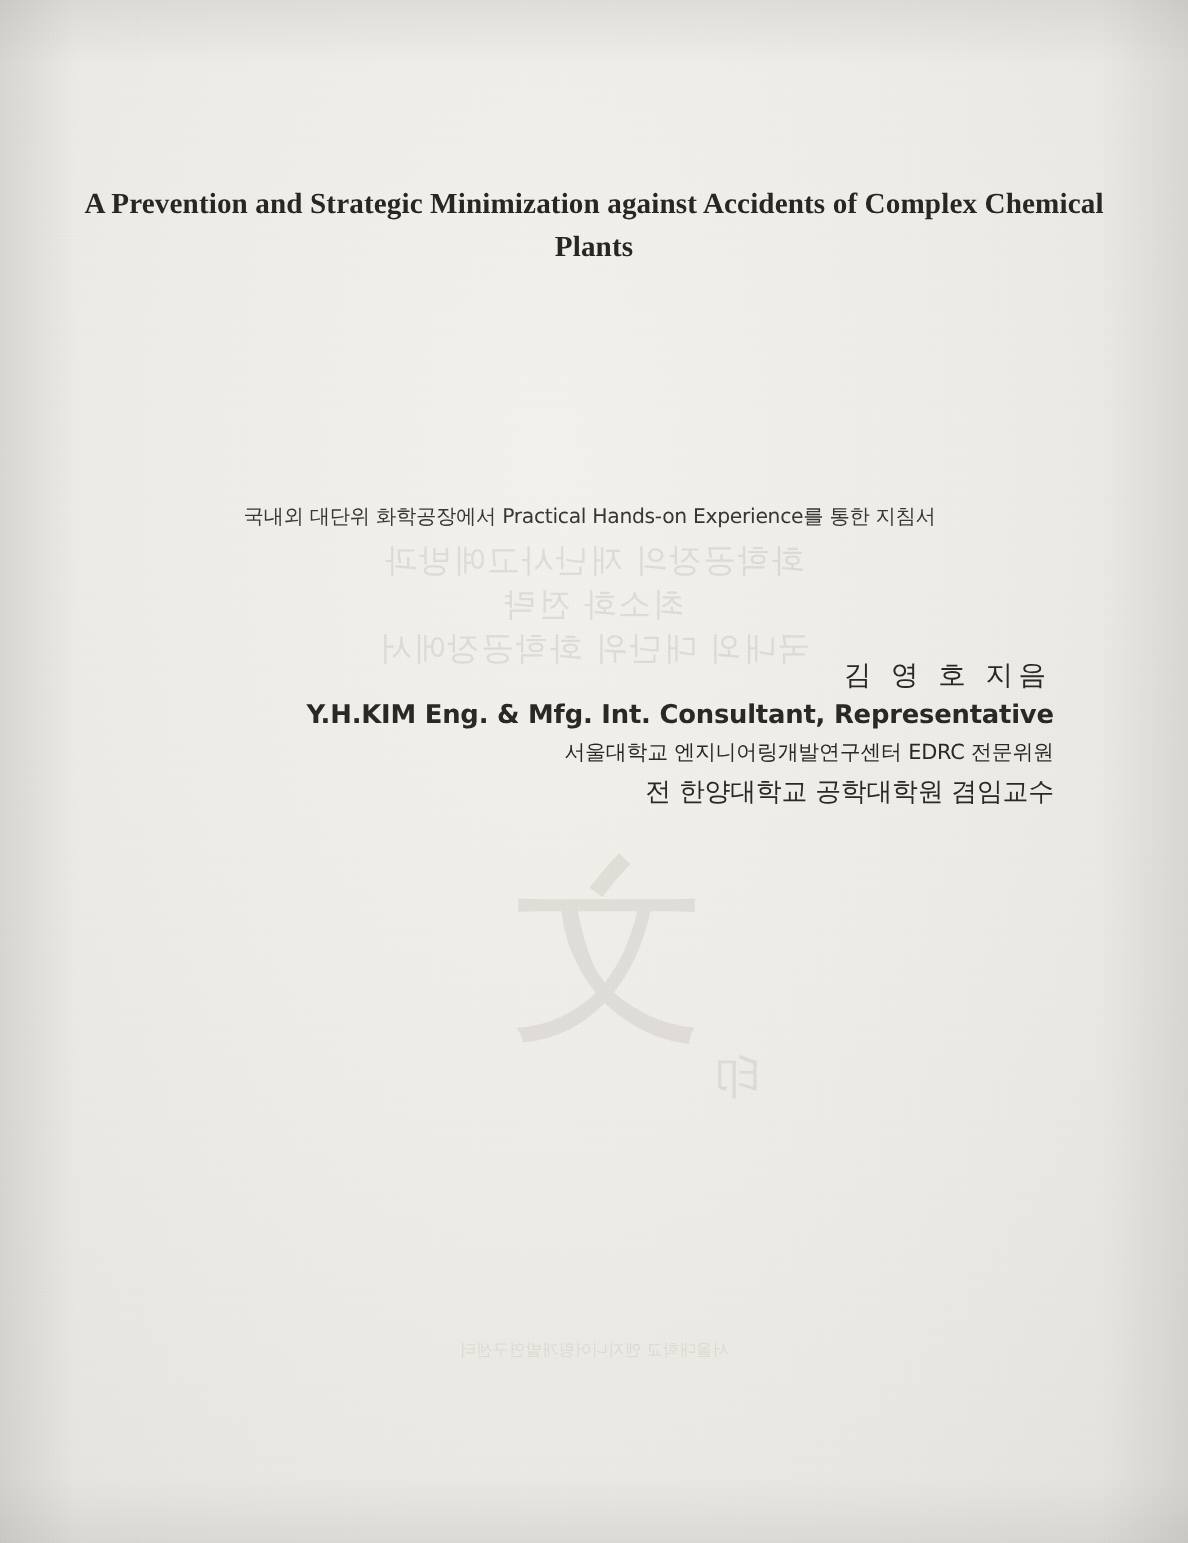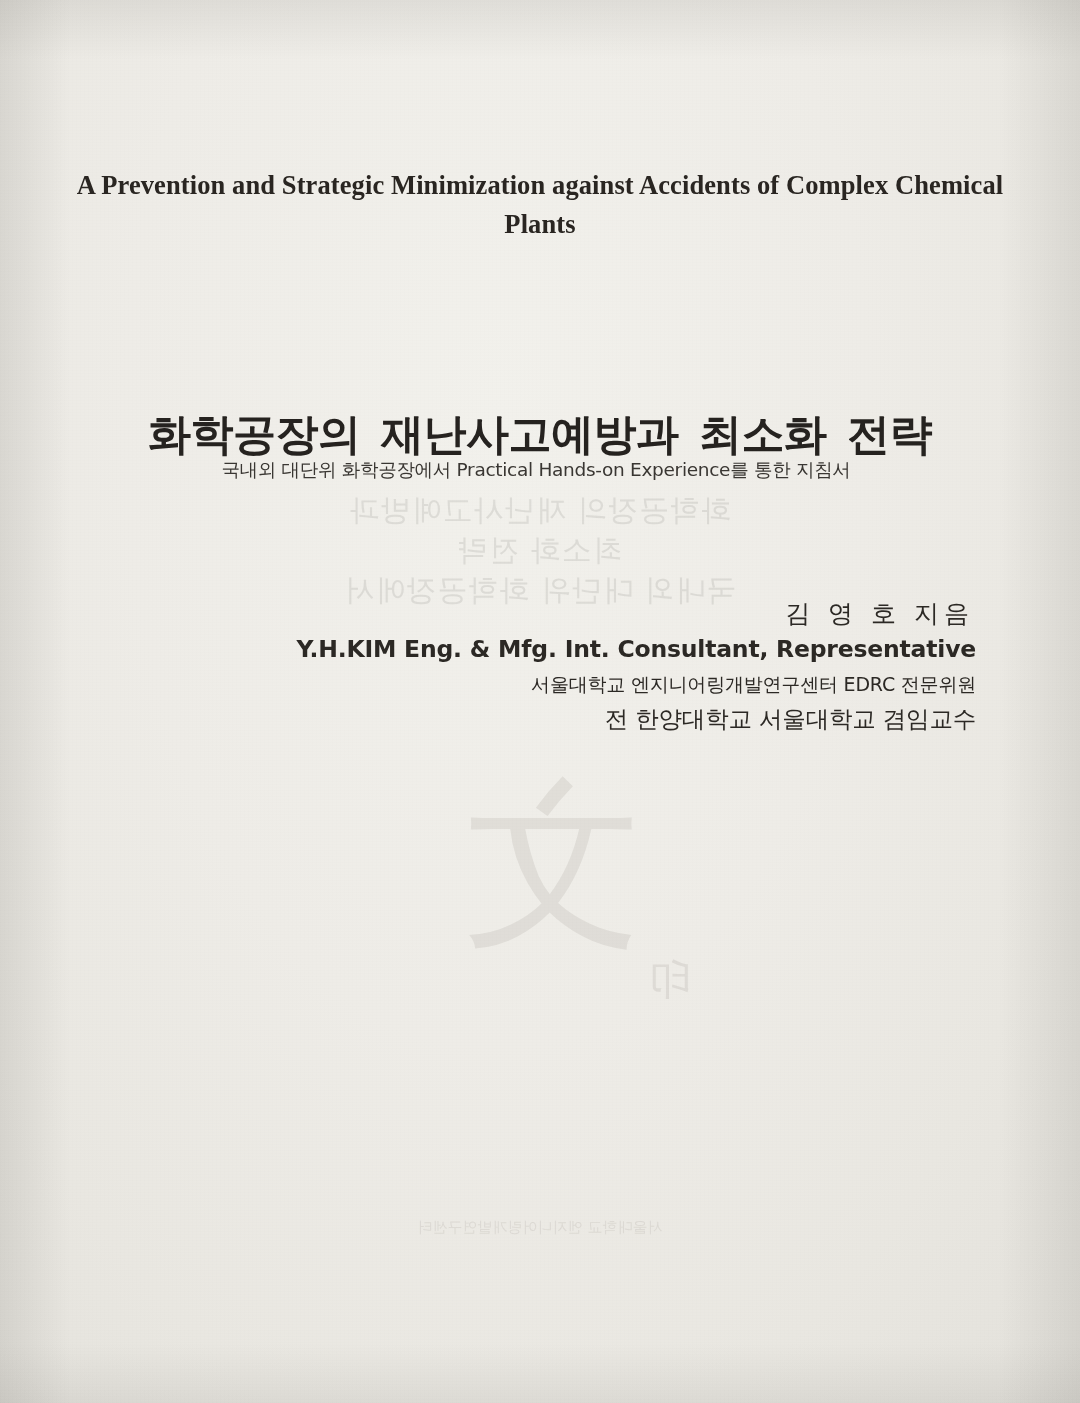--- a/index.html
+++ b/index.html
@@ -132,21 +132,21 @@
     text-align: center;
     font-family: "DejaVu Sans", "Liberation Sans", sans-serif;
     font-size: 18.5px;
     line-height: 28px;
     color: #3a3733;
     letter-spacing: -0.3px;
   }
 
   .author-block {
     position: absolute;
-    right: 104px;
+    right: 122px;
     top: 595px;
     width: 720px;
     text-align: right;
     color: #2c2925;
     font-family: "DejaVu Sans", "Liberation Sans", sans-serif;
   }
   .author-name {
     font-size: 25px;
     line-height: 37px;
     letter-spacing: 5px;
@@ -189,27 +189,26 @@
 최소화 전략
 국내외 대단위 화학공장에서</div>
   <div class="ghost-seal" id="ghost-seal-main">文</div>
   <div class="ghost-seal" id="ghost-seal-small">印</div>
   <div class="ghost" id="ghost-block-2">서울대학교 엔지니어링개발연구센터</div>
 
   <div class="content">
 
     <h1 class="eng-title">A Prevention and Strategic Minimization against Accidents of Complex Chemical Plants</h1>
 
-    <h2 class="kor-title">화학공장의 재난사고예방과 최소화 전략</h2>
 
     <p class="kor-subtitle">국내외 대단위 화학공장에서 Practical Hands-on Experience를 통한 지침서</p>
 
     <div class="author-block">
       <div class="author-name">김 영 호 지음</div>
       <div class="author-role-en">Y.H.KIM Eng. &amp; Mfg. Int. Consultant, Representative</div>
       <div class="author-affil-1">서울대학교 엔지니어링개발연구센터 EDRC 전문위원</div>
-      <div class="author-affil-2">전 한양대학교 서울대학교 겸임교수</div>
+      <div class="author-affil-2">전 한양대학교 공학대학원 겸임교수</div>
     </div>
 
   </div>
 
   <div class="grain"></div>
 </div>
 
 </body></html>

